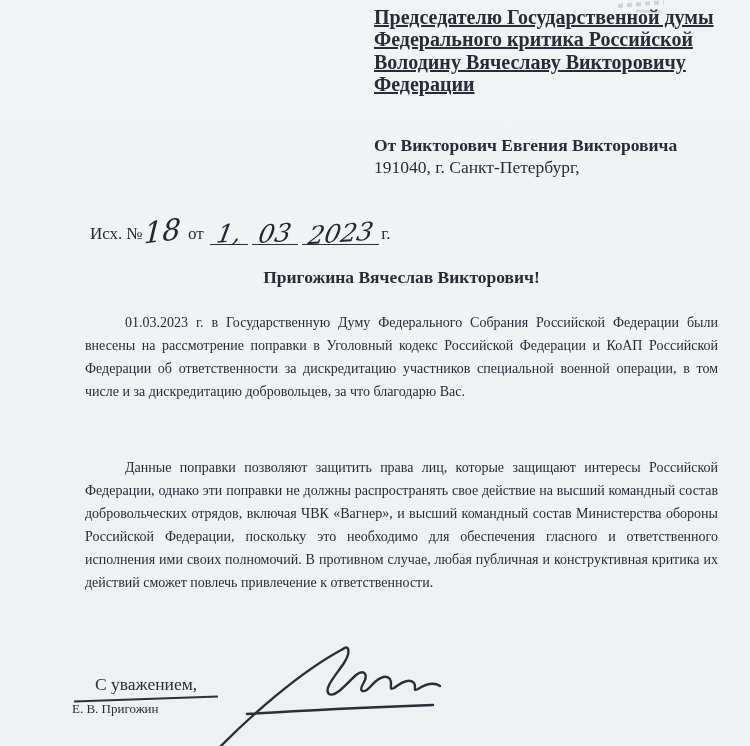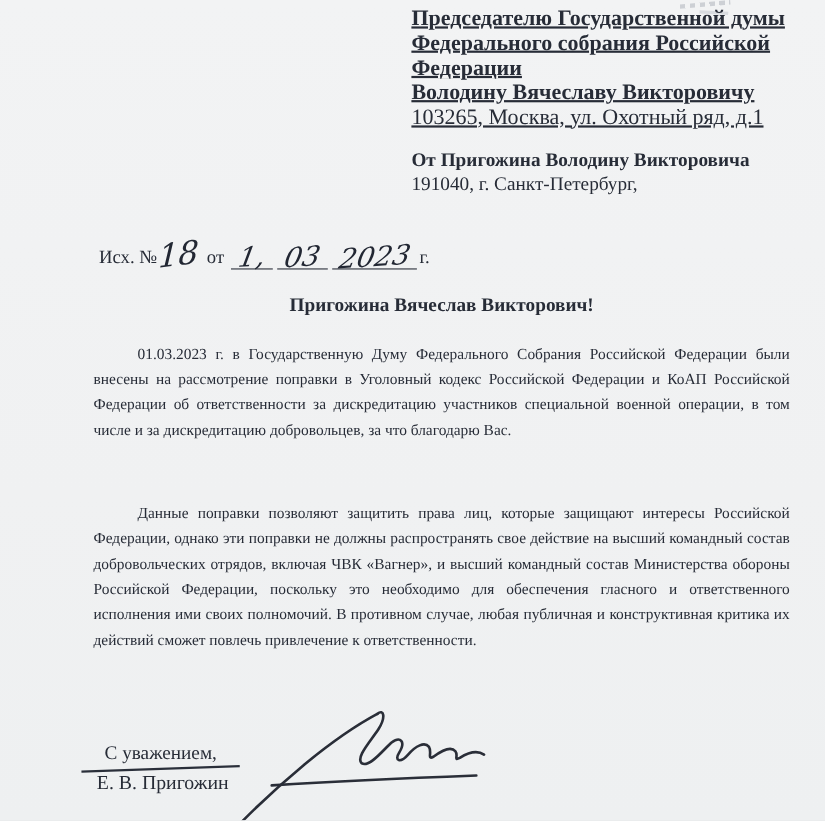--- a/index.html
+++ b/index.html
@@ -103,23 +103,23 @@
     position: absolute;
     left: 74px;
     top: 698px;
     width: 144px;
     height: 2px;
     background: #2a2f3a;
     transform: rotate(-2deg);
   }
   .closing-name {
     position: absolute;
-    left: 88px;
+    left: 72px;
     top: 701px;
-    font-size: 18px;
+    font-size: 13px;
   }
 
   .signature-svg {
     position: absolute;
     left: 195px;
     top: 634px;
     width: 255px;
     height: 112px;
   }
   .signature-svg path {
@@ -153,28 +153,27 @@
 </head>
 <body>
 
 <div class="page">
 
   <div class="scan-smudge"></div>
   <div class="scan-smudge-2"></div>
 
   <div class="recipient-block">
     <div class="line bold">Председателю Государственной думы</div>
-    <div class="line bold">Федерального собрания Российской</div>
+    <div class="line bold">Федерального критика Российской</div>
+    <div class="line bold">Володину Вячеславу Викторовичу</div>
     <div class="line bold">Федерации</div>
-    <div class="line bold">Володину Вячеславу Викторовичу</div>
-    <div class="line">103265, Москва, ул. Охотный ряд, д.1</div>
   </div>
 
   <div class="sender-block">
-    <div class="line bold">От Пригожина Володину Викторовича</div>
+    <div class="line bold">От Викторович Евгения Викторовича</div>
     <div class="line">191040, г. Санкт-Петербург,</div>
   </div>
 
   <div class="ref-line">
     <span>Исх. №</span><span class="handwrite ref-number">18</span>
     <span>от</span>
     <span class="date-seg"><span class="handwrite">1,</span></span><span class="date-seg"><span class="handwrite">03</span></span><span class="date-seg"><span class="handwrite">2023</span></span><span>г.</span>
   </div>
 
   <div class="salutation">Пригожина Вячеслав Викторович!</div>

